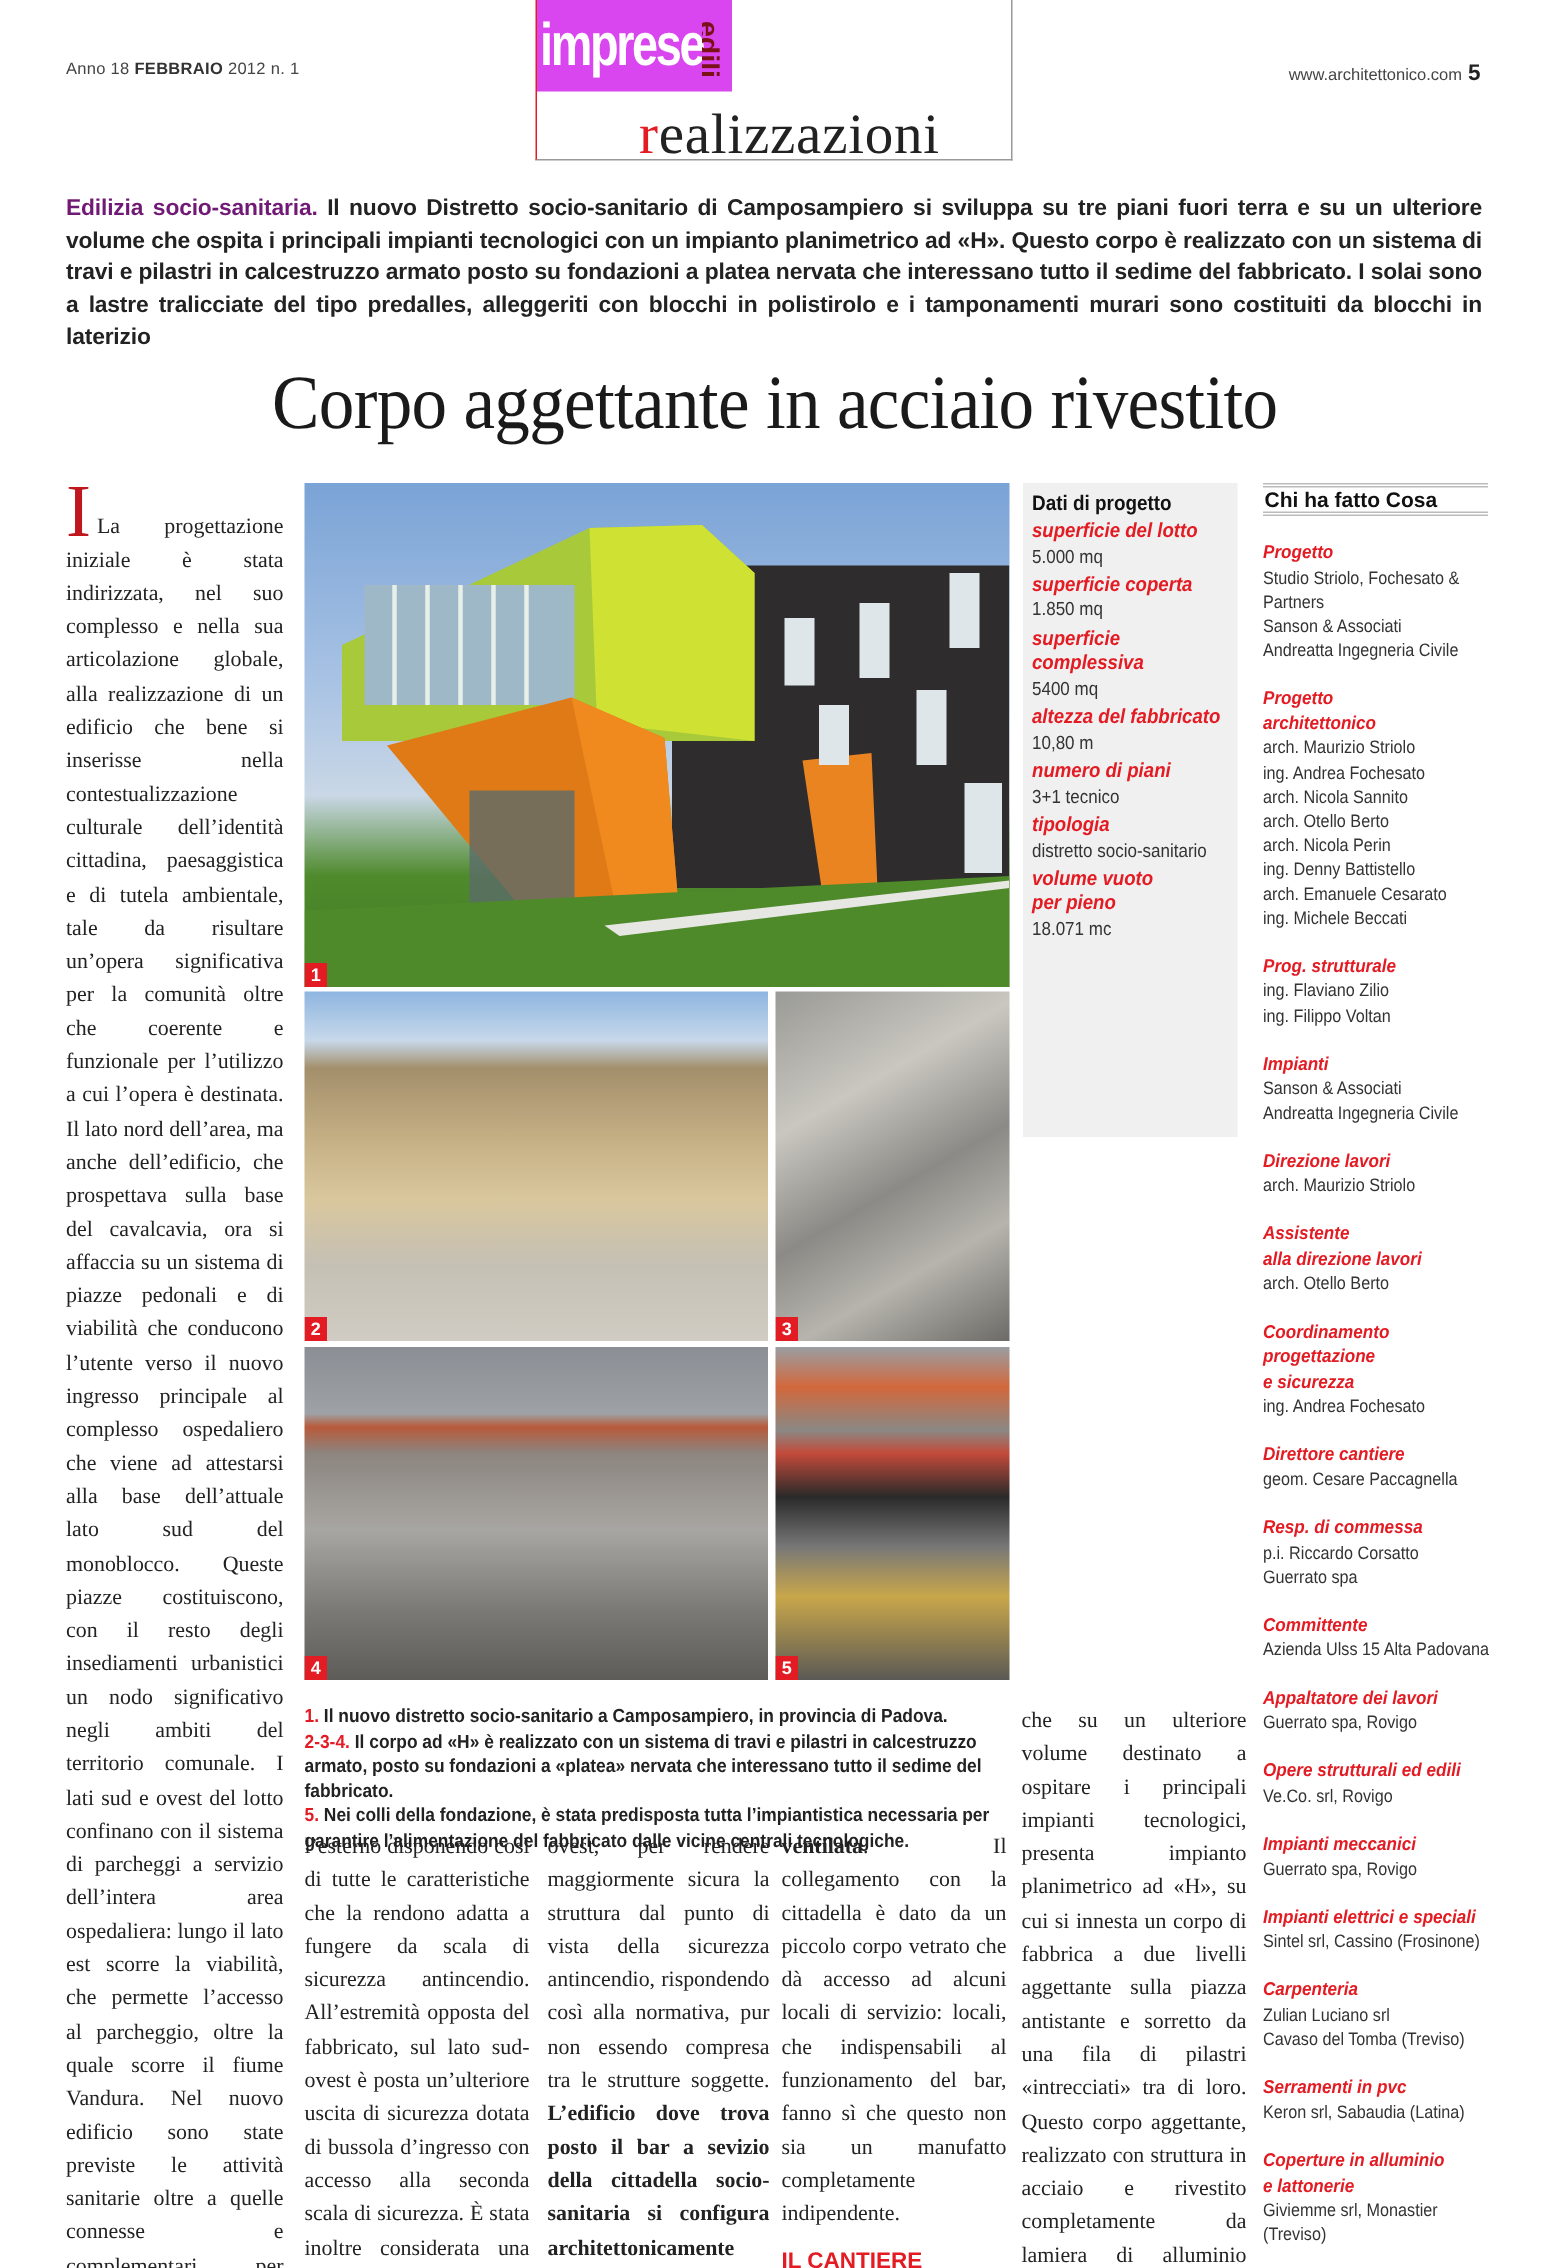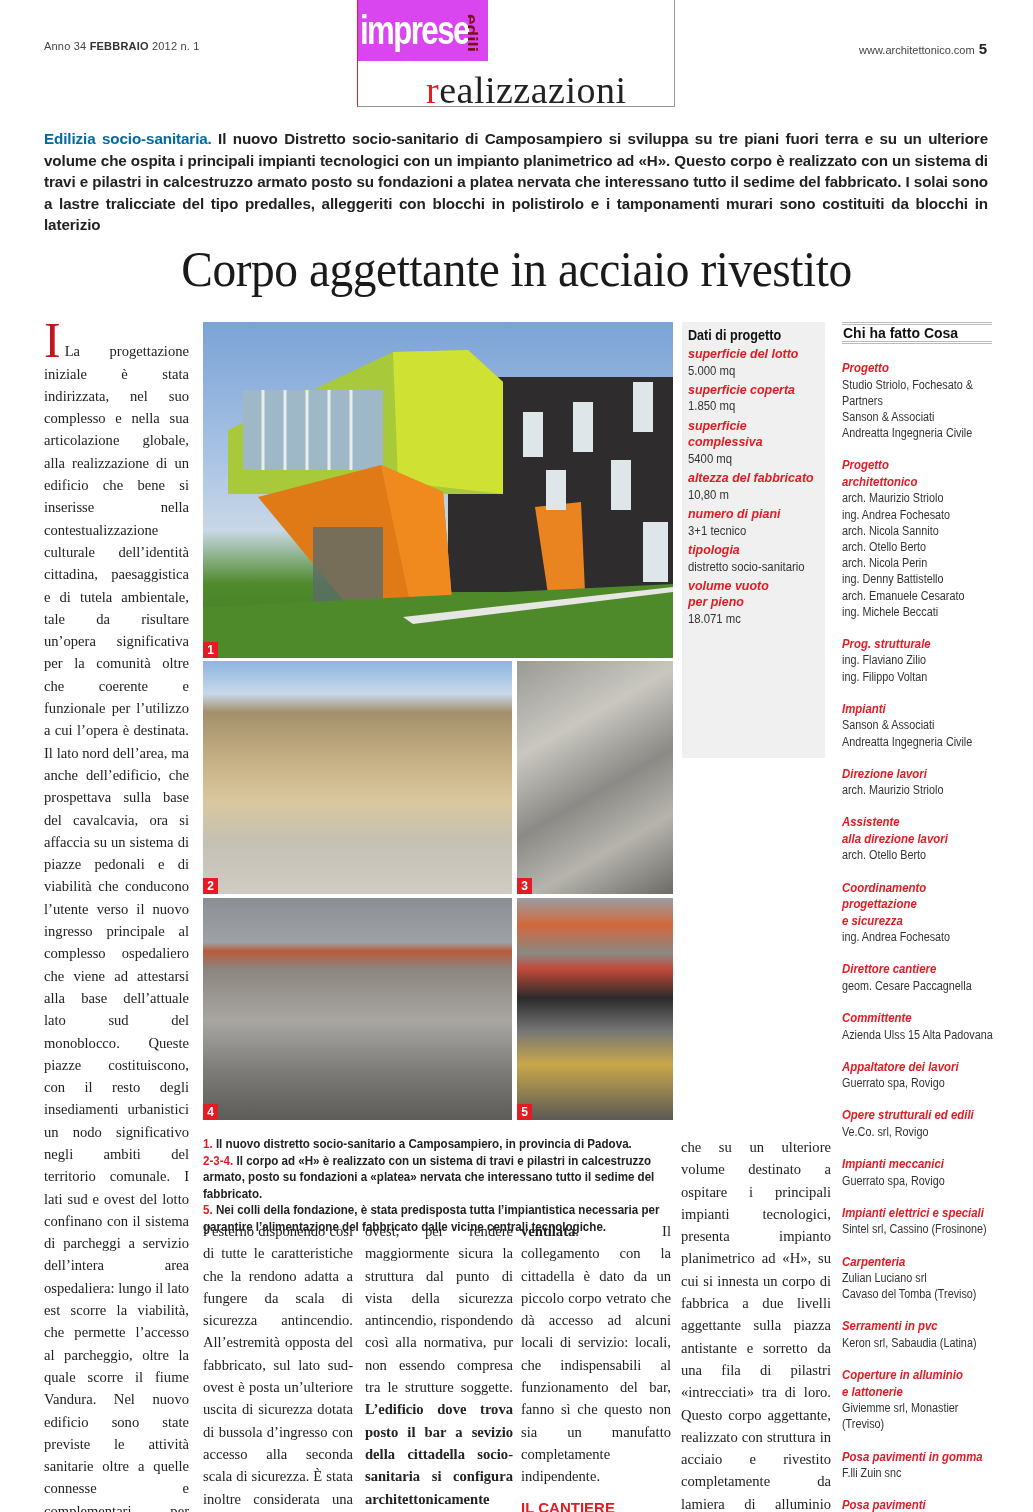--- a/index.html
+++ b/index.html
@@ -13,21 +13,21 @@
 #pagenum{font-weight:bold;font-size:15px;color:#222;margin-left:4px}
 #logobox{left:357px;top:0;width:318px;height:107px;border:1px solid #999;border-top:none;border-left:1px solid #e31b23}
 #logored{position:absolute;left:0;top:0;width:130px;height:61px;background:#d946ef}
 #logoword{position:absolute;left:2px;top:6px;font-family:"Liberation Sans",sans-serif;font-weight:bold;font-size:40px;color:#fff;letter-spacing:-2px;transform:scaleX(.78);transform-origin:left top;line-height:48px}
 #logovert{position:absolute;left:110px;top:2px;width:20px;height:56px;overflow:hidden}
 #logovert span{position:absolute;left:-16px;top:20px;transform:rotate(90deg);font-family:"Liberation Sans",sans-serif;font-weight:bold;font-size:19px;color:#7a1116;white-space:nowrap}
 #section{position:absolute;left:68px;top:68px;font-size:38px;color:#222;letter-spacing:.5px}
 #section .first{color:#e31b23}
 
 #lead{left:44px;top:128px;width:944px;font-family:"Liberation Sans",sans-serif;font-weight:bold;font-size:15.2px;line-height:21.5px;color:#222;text-align:justify;letter-spacing:-.1px}
-#lead .kicker{color:#0369a1}
+#lead .kicker{color:#701a75}
 #headline{left:0;width:1033px;top:240px;text-align:center;font-size:51px;color:#1a1a1a;letter-spacing:-.5px;transform:scaleX(.93)}
 
 .col{font-size:14.6px;line-height:22.3px;text-align:justify;color:#222;hyphens:none}
 #col1{left:44px;top:318px;width:145px}
 .drop{float:left;font-size:50px;line-height:40px;color:#c0171e;margin:2px 4px 0 0;font-family:"Liberation Serif",serif}
 
 .photo{position:absolute;overflow:hidden}
 .pnum{position:absolute;left:0;bottom:0;background:#e31b23;color:#fff;font-family:"Liberation Sans",sans-serif;font-weight:bold;font-size:12px;width:15px;height:16px;text-align:center;line-height:16px}
 #p1{left:203px;top:322px;width:470px;height:336px;background:linear-gradient(#7aa3d6 0,#a9c3e4 40%,#c9d7e6 62%,#4f8a2c 78%,#3f7a24 100%)}
 #p2{left:203px;top:661px;width:309px;height:233px;background:linear-gradient(#8eb5e0 0,#c7d8ea 14%,#a38f6b 22%,#c9b489 45%,#d9c79e 60%,#c5c0b4 78%,#d0ccc3 100%)}
@@ -51,21 +51,21 @@
 
 #chi{left:842px;top:322px;width:150px}
 #chi .t{font-family:Liberation Sans, sans-serif;font-weight:bold;font-size:14px;color:#111;border-top:3px double #bbb;border-bottom:3px double #bbb;padding:0 0 0 1px;transform-origin:left;white-space:nowrap}
 #chi .item{margin-top:16px}
 #chi .lab{font-size:12.4px;line-height:16.5px}
 #chi .val{font-size:12px;line-height:16.2px}
 </style>
 </head>
 <body>
 
-<div id="issue" class="abs"><span>Anno 34 </span><b>FEBBRAIO</b><span> 2012 n. 1</span></div>
+<div id="issue" class="abs"><span>Anno 18 </span><b>FEBBRAIO</b><span> 2012 n. 1</span></div>
 
 <div id="logobox" class="abs">
   <div id="logored">
     <div id="logoword">imprese</div>
     <div id="logovert">
         <span>edili</span>
       </div>
   </div>
   <div id="section"><span class="first">r</span><span>ealizzazioni</span></div>
 </div>
@@ -221,20 +221,25 @@
         <div class="lab">Coordinamento</div>
         <div class="lab">progettazione</div>
         <div class="lab">e sicurezza</div>
         <div class="val">ing. Andrea Fochesato</div>
       </div>
       <div class="item">
         <div class="lab">Direttore cantiere</div>
         <div class="val">geom. Cesare Paccagnella</div>
       </div>
       <div class="item">
+        <div class="lab">Resp. di commessa</div>
+        <div class="val">p.i. Riccardo Corsatto</div>
+        <div class="val">Guerrato spa</div>
+      </div>
+      <div class="item">
         <div class="lab">Committente</div>
         <div class="val">Azienda Ulss 15 Alta Padovana</div>
       </div>
       <div class="item">
         <div class="lab">Appaltatore dei lavori</div>
         <div class="val">Guerrato spa, Rovigo</div>
       </div>
       <div class="item">
         <div class="lab">Opere strutturali ed edili</div>
         <div class="val">Ve.Co. srl, Rovigo</div>

